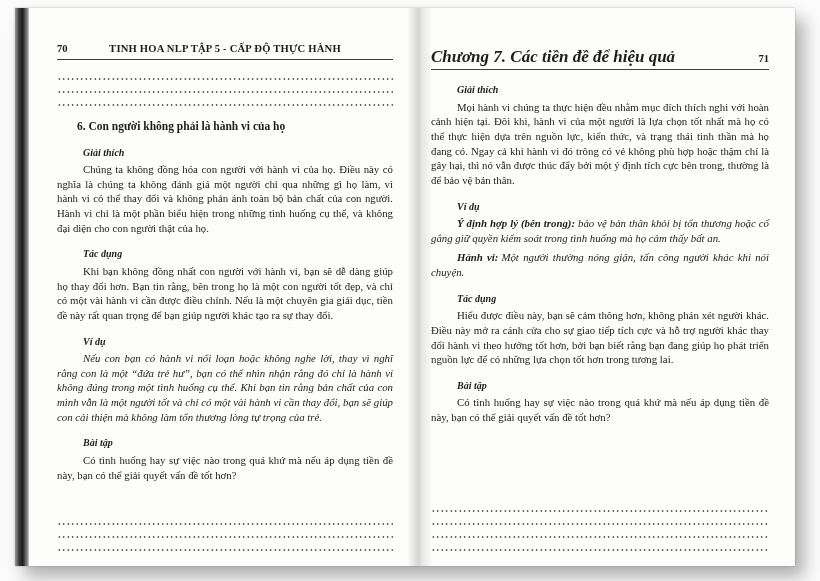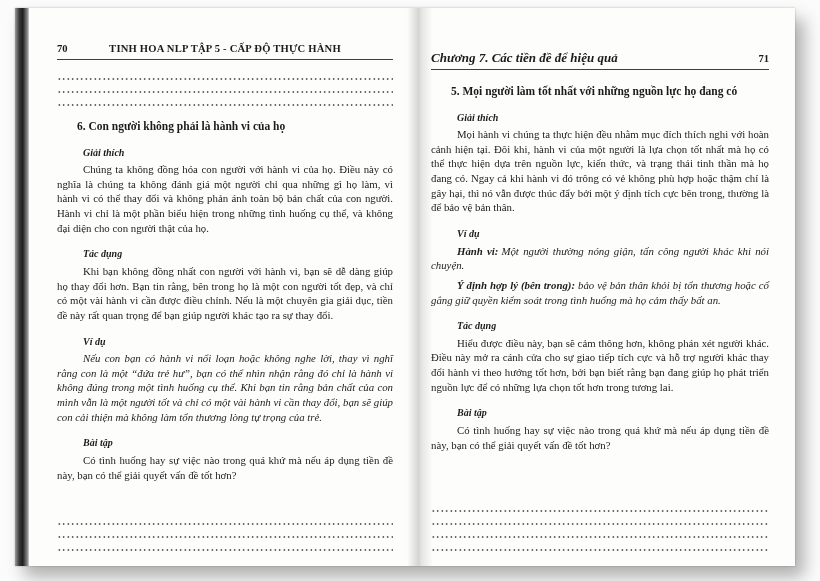--- a/index.html
+++ b/index.html
@@ -43,21 +43,21 @@
     font-size: 10.6px; line-height: 14px;
   }
   .rh-num { width: 28px; font-weight: bold; }
   .rh-num.right { text-align: right; margin-top: 36px; }
   .rh-title-center {
     flex: 1; text-align: center;
     font-weight: bold; letter-spacing: 0.2px;
   }
   .rh-title-left {
     flex: 1; text-align: left;
-    font-style: italic; font-weight: 600; font-size: 13px;
+    font-style: italic; font-weight: 600; font-size: 17px;
   }
   .rule { border-bottom: 1px solid #3f3f3f; margin: 3px 0 6px; }
   .dots-block { margin: 2px 0 4px; }
   .dots-bottom { margin-top: auto; margin-bottom: 2px; }
   .dotline {
     height: 13px;
     background-image: radial-gradient(circle, #3a3a3a 0.9px, rgba(0,0,0,0) 1.05px);
     background-size: 4.5px 4px;
     background-repeat: repeat-x;
     background-position: left bottom;
@@ -123,31 +123,30 @@
     </div>
   </div>
 
   <div class="page page-right">
     <div class="running-head">
       <span class="rh-title-left">Chương 7. Các tiền đề để hiệu quả</span>
       <span class="rh-num right">71</span>
     </div>
     <div class="rule"></div>
 
-    <div class="section-heading">5. Mọi người làm tốt nhất với những nguồn lực họ đang có</div>
 
     <div class="subhead">Giải thích</div>
     <p class="para">Mọi hành vi chúng ta thực hiện đều nhằm mục đích thích nghi với hoàn cảnh hiện tại. Đôi khi, hành vi của một người là lựa chọn tốt nhất mà họ có thể thực hiện dựa trên nguồn lực, kiến thức, và trạng thái tinh thần mà họ đang có. Ngay cả khi hành vi đó trông có vẻ không phù hợp hoặc thậm chí là gây hại, thì nó vẫn được thúc đẩy bởi một ý định tích cực bên trong, thường là để bảo vệ bản thân.</p>
 
     <div class="subhead">Ví dụ</div>
     <p class="para italic">
-      <span class="lead">Hành vi:</span><span>Một người thường nóng giận, tấn công người khác khi nói chuyện.</span>
+      <span class="lead">Ý định hợp lý (bên trong):</span><span>bảo vệ bản thân khỏi bị tổn thương hoặc cố gắng giữ quyền kiểm soát trong tình huống mà họ cảm thấy bất an.</span>
     </p>
     <p class="para italic">
-      <span class="lead">Ý định hợp lý (bên trong):</span><span>bảo vệ bản thân khỏi bị tổn thương hoặc cố gắng giữ quyền kiểm soát trong tình huống mà họ cảm thấy bất an.</span>
+      <span class="lead">Hành vi:</span><span>Một người thường nóng giận, tấn công người khác khi nói chuyện.</span>
     </p>
 
     <div class="subhead">Tác dụng</div>
     <p class="para">Hiểu được điều này, bạn sẽ cảm thông hơn, không phán xét người khác. Điều này mở ra cánh cửa cho sự giao tiếp tích cực và hỗ trợ người khác thay đổi hành vi theo hướng tốt hơn, bởi bạn biết rằng bạn đang giúp họ phát triển nguồn lực để có những lựa chọn tốt hơn trong tương lai.</p>
 
     <div class="subhead">Bài tập</div>
     <p class="para">Có tình huống hay sự việc nào trong quá khứ mà nếu áp dụng tiền đề này, bạn có thể giải quyết vấn đề tốt hơn?</p>
 
     <div class="dots-block dots-bottom">
       <div class="dotline"></div>

